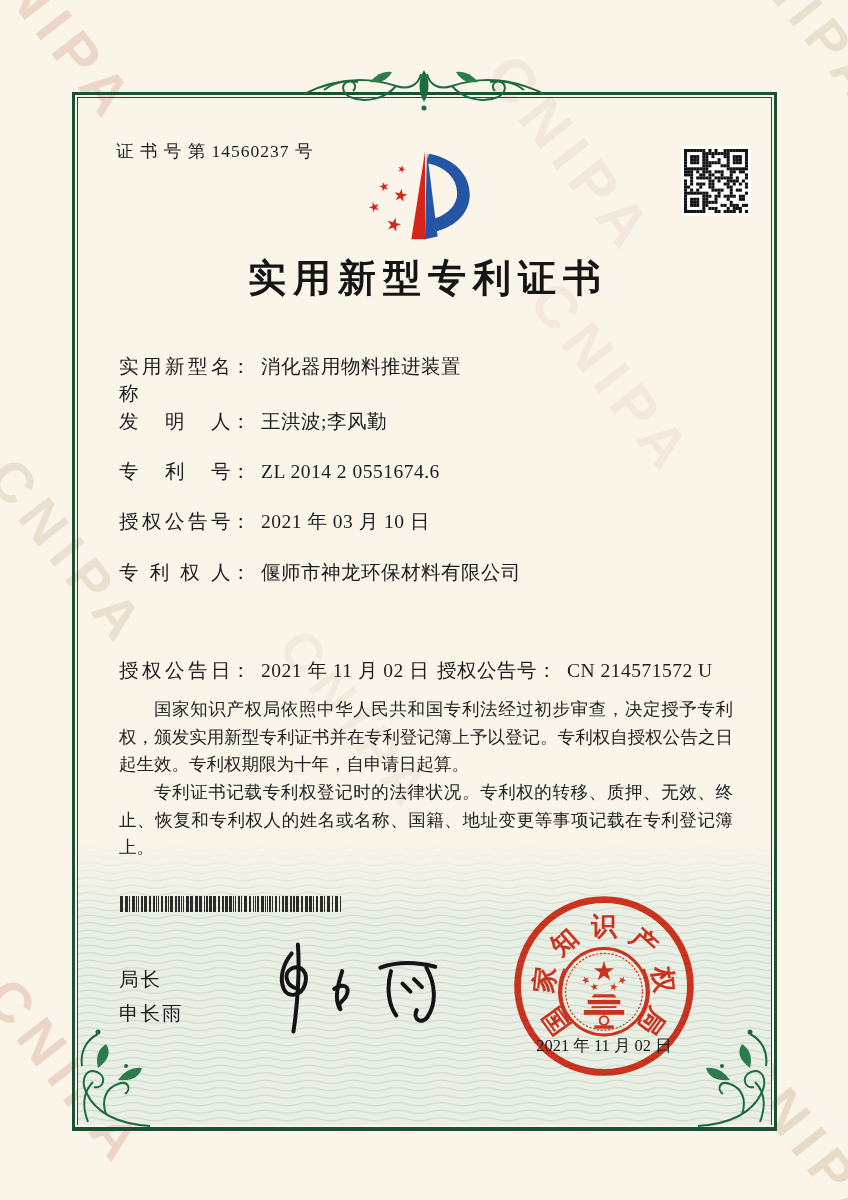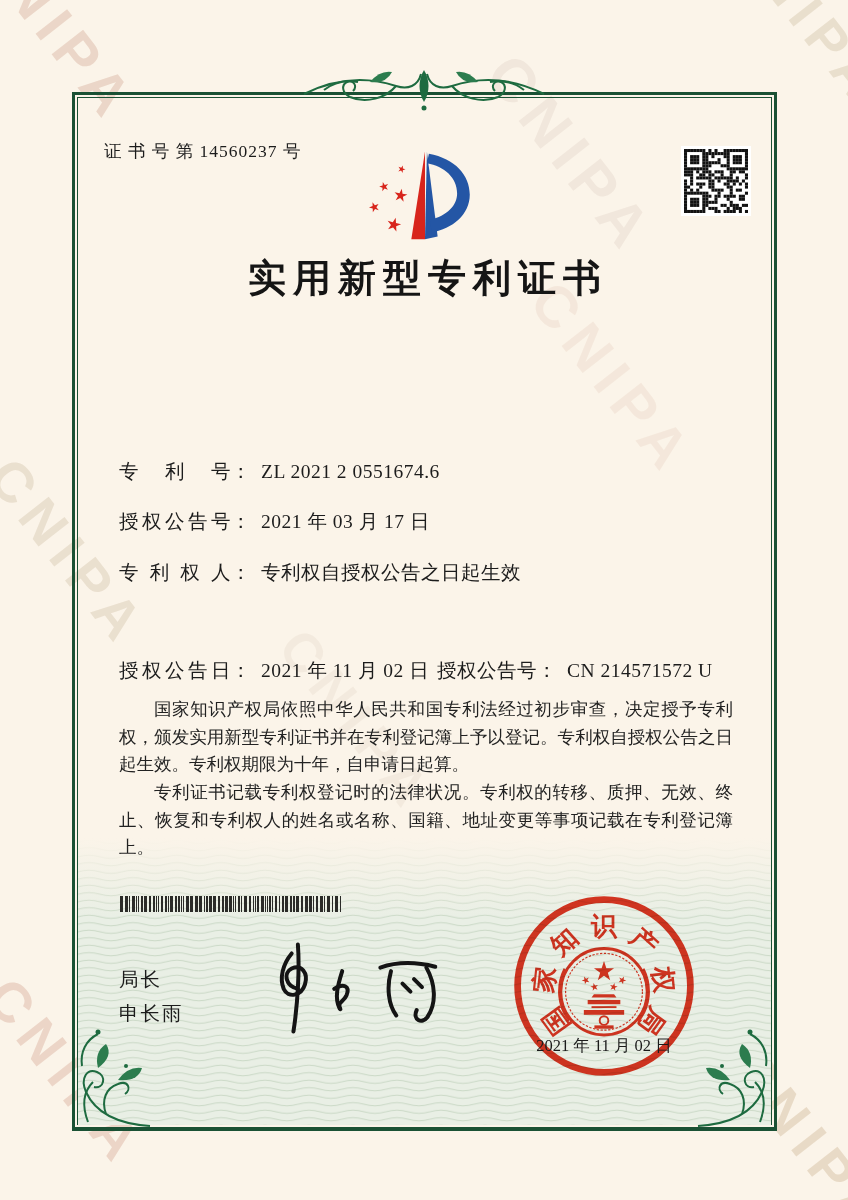--- a/index.html
+++ b/index.html
@@ -25,21 +25,21 @@
   .band{position:absolute;left:78px;top:838px;width:693px;height:287px;z-index:1;}
   .band svg{display:block;width:100%;height:100%;}
   .band-fade{position:absolute;left:0;top:0;right:0;height:80px;
              background:linear-gradient(#fbf4e9,rgba(251,244,233,0));}
   
   .flourish{position:absolute;left:300px;top:64px;width:248px;height:56px;z-index:2;}
   .corner{position:absolute;top:1022px;width:80px;height:108px;z-index:2;}
   .corner-l{left:74px;}
   .corner-r{left:694px;transform:scaleX(-1);}
   
-  .certno{position:absolute;left:104px;top:139px;font-size:17.5px;letter-spacing:1px;z-index:2;}
+  .certno{position:absolute;left:116px;top:139px;font-size:17.5px;letter-spacing:1px;z-index:2;}
   .logo{position:absolute;left:360px;top:140px;width:128px;height:112px;z-index:2;}
   .qr{position:absolute;left:681px;top:146px;width:70px;height:70px;background:#fff;
       padding:3px;box-sizing:border-box;z-index:2;}
   .title{position:absolute;left:72px;top:253px;width:705px;text-align:center;font-size:38px;
          font-weight:bold;letter-spacing:7px;text-indent:7px;color:#151515;z-index:2;}
   .field{position:absolute;left:119px;width:648px;font-size:19.5px;letter-spacing:.5px;z-index:2;}
   .flabel{display:inline-block;width:112px;text-align:justify;text-align-last:justify;vertical-align:top;}
   .fvalue{margin-left:10px;}
   .grant2{position:absolute;left:318px;top:0;text-align:right;}
   .paras{position:absolute;left:119px;top:696px;width:614px;font-size:17.5px;line-height:1.58;
@@ -400,28 +400,34 @@
         <rect x="39.62" y="60.95" width="3.05" height="3.05" fill="#111"></rect>
         <rect x="42.67" y="60.95" width="3.05" height="3.05" fill="#111"></rect>
         <rect x="45.71" y="60.95" width="3.05" height="3.05" fill="#111"></rect>
         <rect x="48.76" y="60.95" width="3.05" height="3.05" fill="#111"></rect>
         <rect x="54.86" y="60.95" width="3.05" height="3.05" fill="#111"></rect>
         <rect x="60.95" y="60.95" width="3.05" height="3.05" fill="#111"></rect>
       </svg></div>
 
   <div class="title">实用新型专利证书</div>
 
+  <div class="field" style="top:353px">
+    <span class="flabel">实用新型名称</span><span>：</span><span class="fvalue">消化器用物料推进装置</span>
+  </div>
+  <div class="field" style="top:408px">
+    <span class="flabel">发明人</span><span>：</span><span class="fvalue">王洪波;李风勤</span>
+  </div>
   <div class="field" style="top:458px">
-    <span class="flabel">专利号</span><span>：</span><span class="fvalue">ZL 2021 2 0551674.6</span>
+    <span class="flabel">专利号</span><span>：</span><span class="fvalue">ZL 2014 2 0551674.6</span>
   </div>
   <div class="field" style="top:508px">
-    <span class="flabel">授权公告号</span><span>：</span><span class="fvalue">2021 年 03 月 17 日</span>
+    <span class="flabel">授权公告号</span><span>：</span><span class="fvalue">2021 年 03 月 10 日</span>
   </div>
   <div class="field" style="top:559px">
-    <span class="flabel">专利权人</span><span>：</span><span class="fvalue">专利权自授权公告之日起生效</span>
+    <span class="flabel">专利权人</span><span>：</span><span class="fvalue">偃师市神龙环保材料有限公司</span>
   </div>
   <div class="field" style="top:657px">
     <span class="flabel">授权公告日</span><span>：</span><span class="fvalue">2021 年 11 月 02 日</span>
     <span class="grant2">
       <span>授权公告号</span><span>：</span><span class="fvalue">CN 214571572 U</span>
     </span>
   </div>
 
   <div class="paras">
     <p>国家知识产权局依照中华人民共和国专利法经过初步审查，决定授予专利权，颁发实用新型专利证书并在专利登记簿上予以登记。专利权自授权公告之日起生效。专利权期限为十年，自申请日起算。</p>

